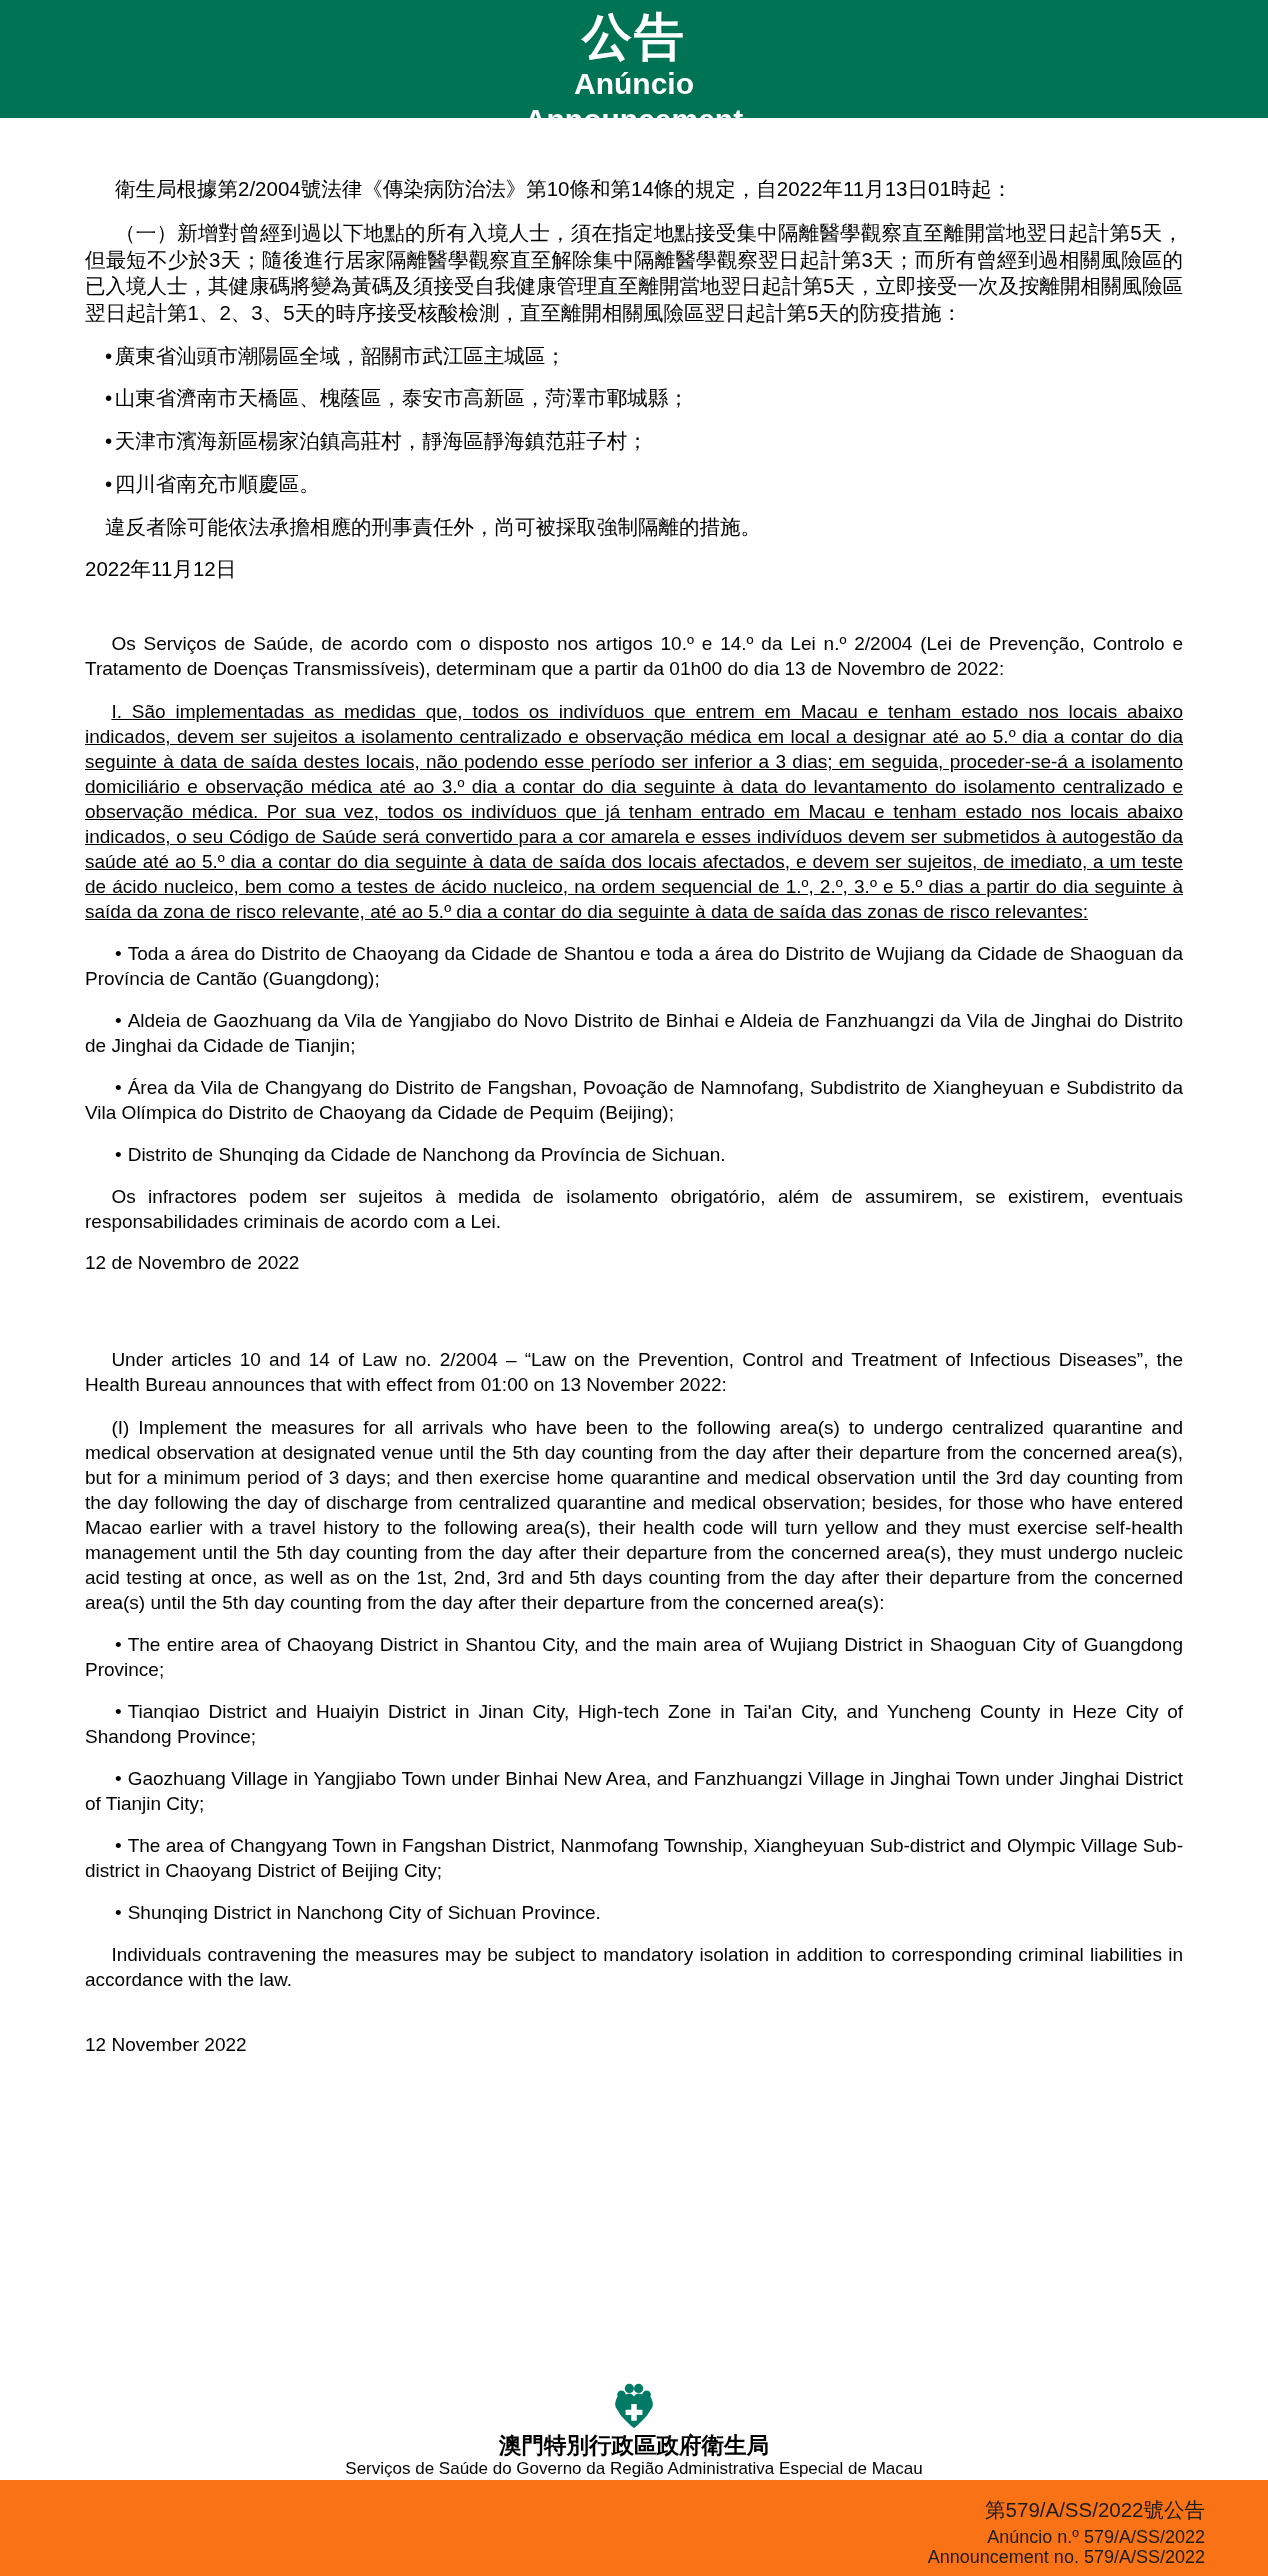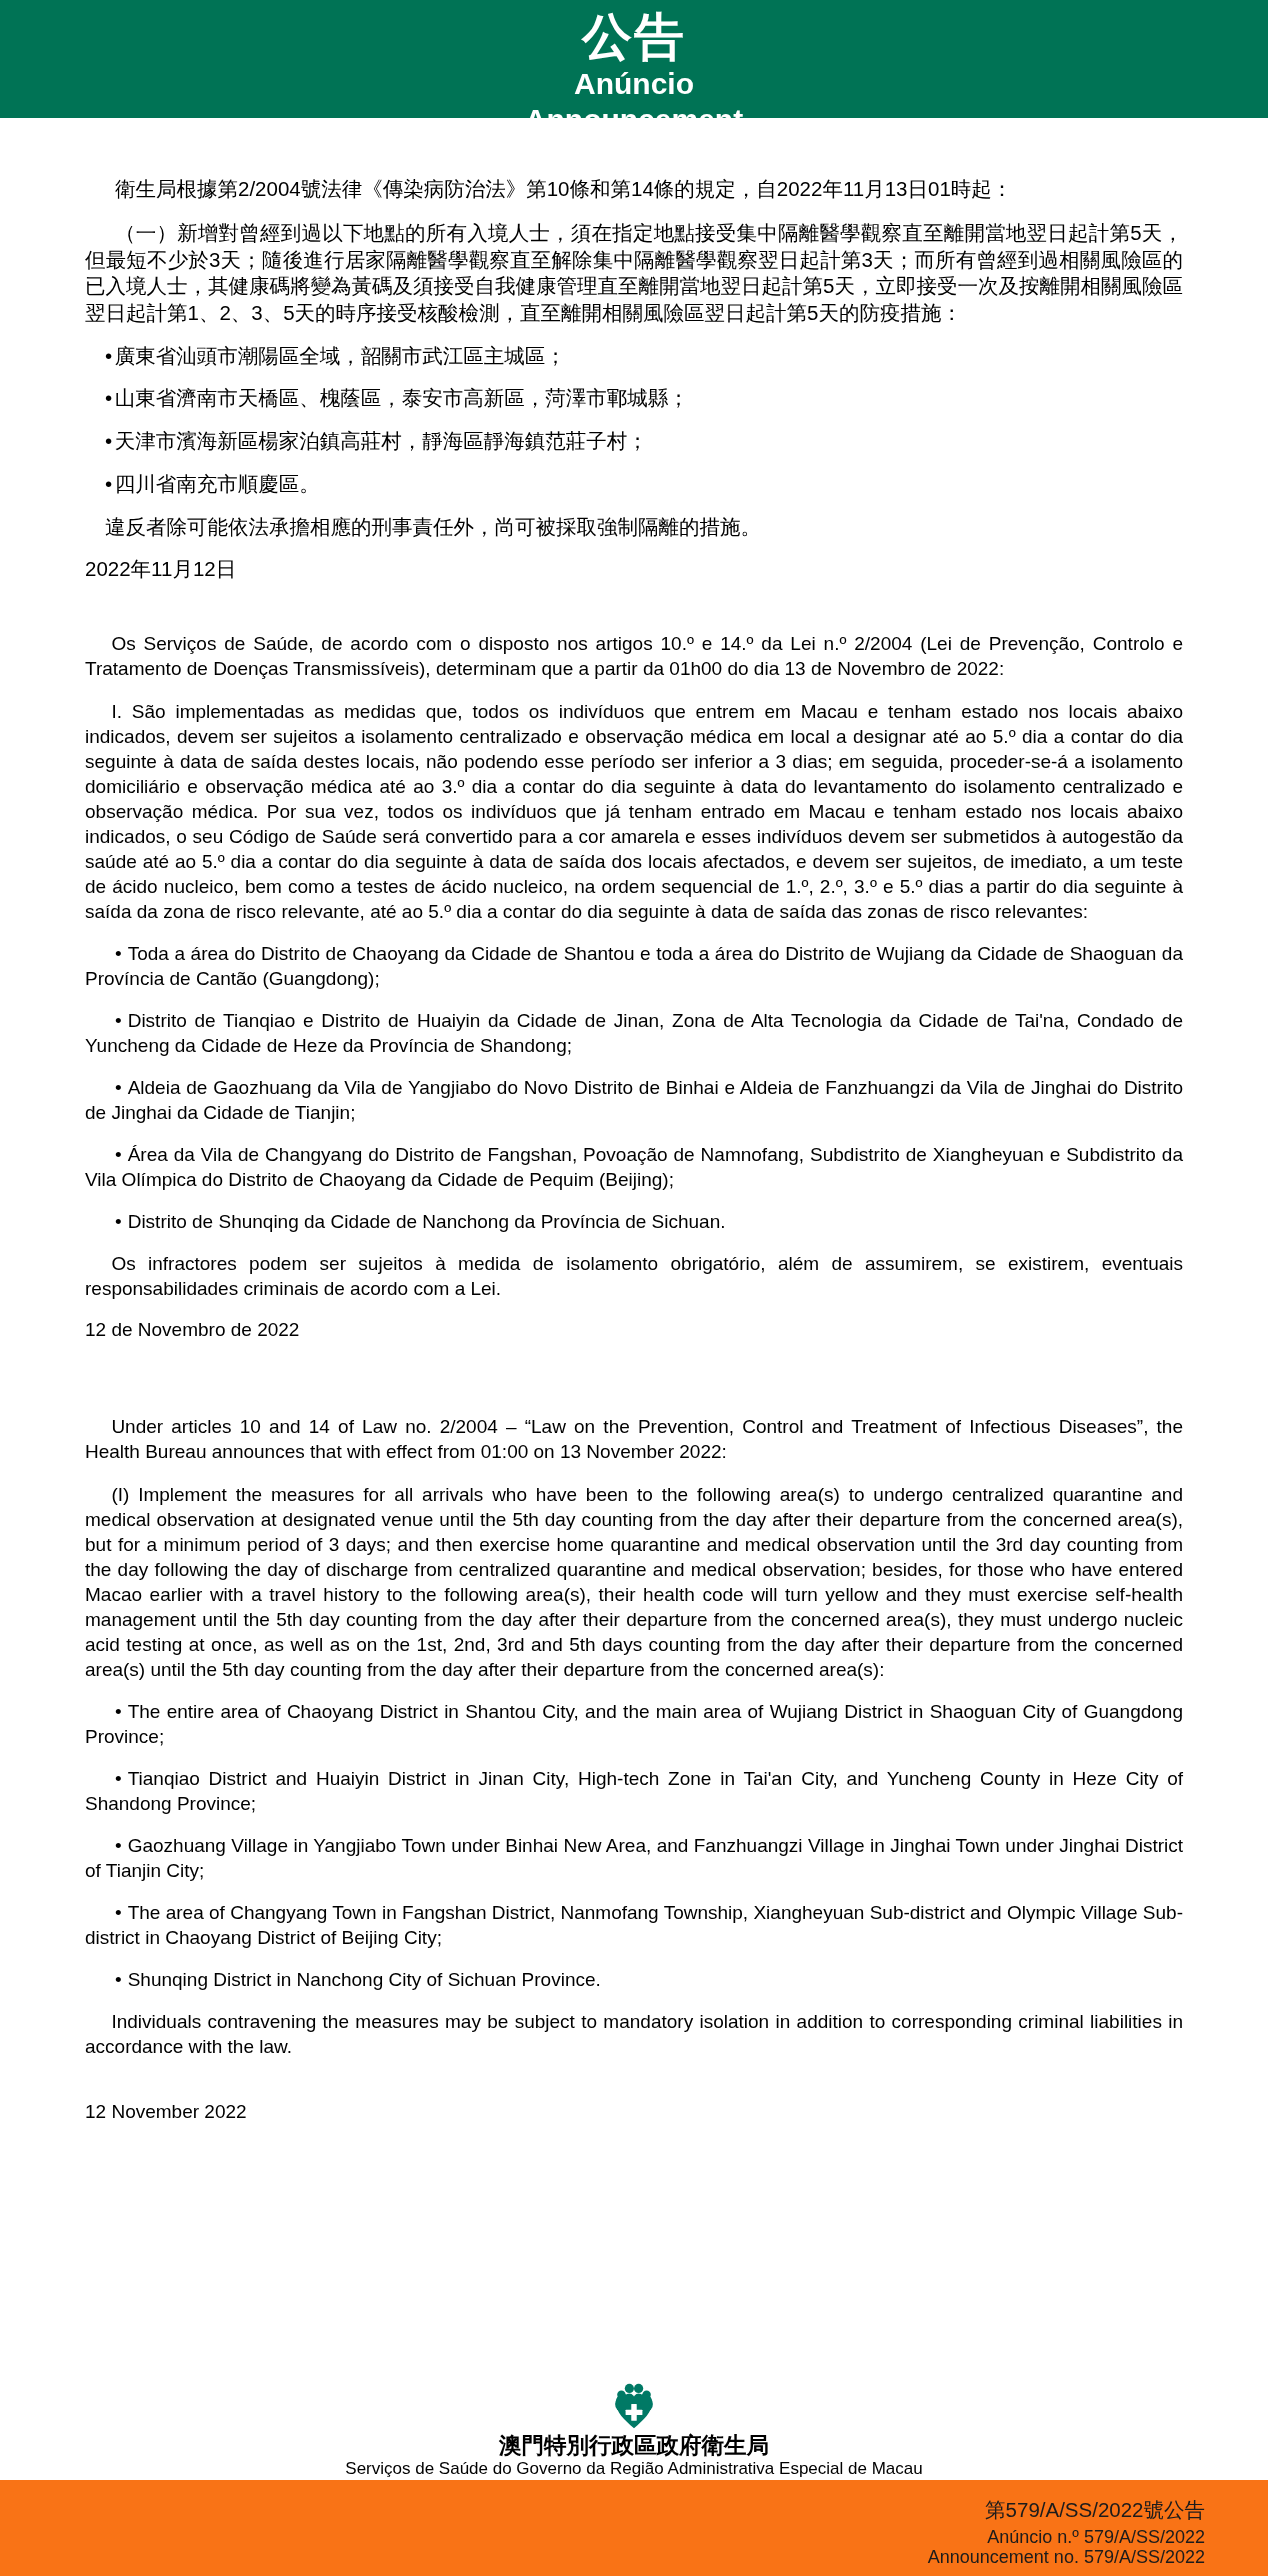--- a/index.html
+++ b/index.html
@@ -55,21 +55,21 @@
   .marker-zh  { margin-right: 2.6px; }
   .marker-lat { margin-right: 6px; }
 
   .m-zh-intro   { margin-top: 58px; }
   .m-zh-para    { margin-top: 18px; }
   .m-zh-bullet  { margin-top: 16.5px; }
   .m-zh-penalty { margin-top: 16.5px; }
   .m-zh-date    { margin-top: 15px; }
 
   .m-pt-intro   { margin-top: 49px; }
-  .m-pt-para    { margin-top: 18px; }
+  .m-pt-para    { margin-top: 18px; text-decoration: underline; }
   .m-pt-bullet  { margin-top: 17px; }
   .m-pt-penalty { margin-top: 17px; }
   .m-pt-date    { margin-top: 16px; }
 
   .m-en-intro   { margin-top: 72px; }
   .m-en-para    { margin-top: 18px; }
   .m-en-bullet  { margin-top: 17px; }
   .m-en-penalty { margin-top: 17px; }
   .m-en-date    { margin-top: 40px; }
 
@@ -121,21 +121,20 @@
       <p class="zh-text bullet-zh m-zh-bullet"><span class="marker-zh">•</span><span>天津市濱海新區楊家泊鎮高莊村，靜海區靜海鎮范莊子村；</span></p>
       <p class="zh-text bullet-zh m-zh-bullet"><span class="marker-zh">•</span><span>四川省南充市順慶區。</span></p>
       <p class="zh-text bullet-zh m-zh-penalty">違反者除可能依法承擔相應的刑事責任外，尚可被採取強制隔離的措施。</p>
       <p class="zh-text m-zh-date">2022年11月12日</p>
     </div>
 
     <div>
       <p class="latin-text ind-lat m-pt-intro">Os Serviços de Saúde, de acordo com o disposto nos artigos 10.º e 14.º da Lei n.º 2/2004 (Lei de Prevenção, Controlo e Tratamento de Doenças Transmissíveis), determinam que a partir da 01h00 do dia 13 de Novembro de 2022:</p>
       <p class="latin-text ind-lat m-pt-para">I. São implementadas as medidas que, todos os indivíduos que entrem em Macau e tenham estado nos locais abaixo indicados, devem ser sujeitos a isolamento centralizado e observação médica em local a designar até ao 5.º dia a contar do dia seguinte à data de saída destes locais, não podendo esse período ser inferior a 3 dias; em seguida, proceder-se-á a isolamento domiciliário e observação médica até ao 3.º dia a contar do dia seguinte à data do levantamento do isolamento centralizado e observação médica. Por sua vez, todos os indivíduos que já tenham entrado em Macau e tenham estado nos locais abaixo indicados, o seu Código de Saúde será convertido para a cor amarela e esses indivíduos devem ser submetidos à autogestão da saúde até ao 5.º dia a contar do dia seguinte à data de saída dos locais afectados, e devem ser sujeitos, de imediato, a um teste de ácido nucleico, bem como a testes de ácido nucleico, na ordem sequencial de 1.º, 2.º, 3.º e 5.º dias a partir do dia seguinte à saída da zona de risco relevante, até ao 5.º dia a contar do dia seguinte à data de saída das zonas de risco relevantes:</p>
       <p class="latin-text bullet-lat m-pt-bullet"><span class="marker-lat">•</span><span>Toda a área do Distrito de Chaoyang da Cidade de Shantou e toda a área do Distrito de Wujiang da Cidade de Shaoguan da Província de Cantão (Guangdong);</span></p>
-      <p class="latin-text bullet-lat m-pt-bullet"><span class="marker-lat">•</span><span>Distrito de Tianqiao e Distrito de Huaiyin da Cidade de Jinan, Zona de Alta Tecnologia da Cidade de Tai'na, Condado de Yuncheng da Cidade de Heze da Província de Shandong;</span></p>
       <p class="latin-text bullet-lat m-pt-bullet"><span class="marker-lat">•</span><span>Aldeia de Gaozhuang da Vila de Yangjiabo do Novo Distrito de Binhai e Aldeia de Fanzhuangzi da Vila de Jinghai do Distrito de Jinghai da Cidade de Tianjin;</span></p>
       <p class="latin-text bullet-lat m-pt-bullet"><span class="marker-lat">•</span><span>Área da Vila de Changyang do Distrito de Fangshan, Povoação de Namnofang, Subdistrito de Xiangheyuan e Subdistrito da Vila Olímpica do Distrito de Chaoyang da Cidade de Pequim (Beijing);</span></p>
       <p class="latin-text bullet-lat m-pt-bullet"><span class="marker-lat">•</span><span>Distrito de Shunqing da Cidade de Nanchong da Província de Sichuan.</span></p>
       <p class="latin-text ind-lat m-pt-penalty">Os infractores podem ser sujeitos à medida de isolamento obrigatório, além de assumirem, se existirem, eventuais responsabilidades criminais de acordo com a Lei.</p>
       <p class="latin-text m-pt-date">12 de Novembro de 2022</p>
     </div>
 
     <div>
       <p class="latin-text ind-lat m-en-intro">Under articles 10 and 14 of Law no. 2/2004 – “Law on the Prevention, Control and Treatment of Infectious Diseases”, the Health Bureau announces that with effect from 01:00 on 13 November 2022:</p>
       <p class="latin-text ind-lat m-en-para">(I) Implement the measures for all arrivals who have been to the following area(s) to undergo centralized quarantine and medical observation at designated venue until the 5th day counting from the day after their departure from the concerned area(s), but for a minimum period of 3 days; and then exercise home quarantine and medical observation until the 3rd day counting from the day following the day of discharge from centralized quarantine and medical observation; besides, for those who have entered Macao earlier with a travel history to the following area(s), their health code will turn yellow and they must exercise self-health management until the 5th day counting from the day after their departure from the concerned area(s), they must undergo nucleic acid testing at once, as well as on the 1st, 2nd, 3rd and 5th days counting from the day after their departure from the concerned area(s) until the 5th day counting from the day after their departure from the concerned area(s):</p>

